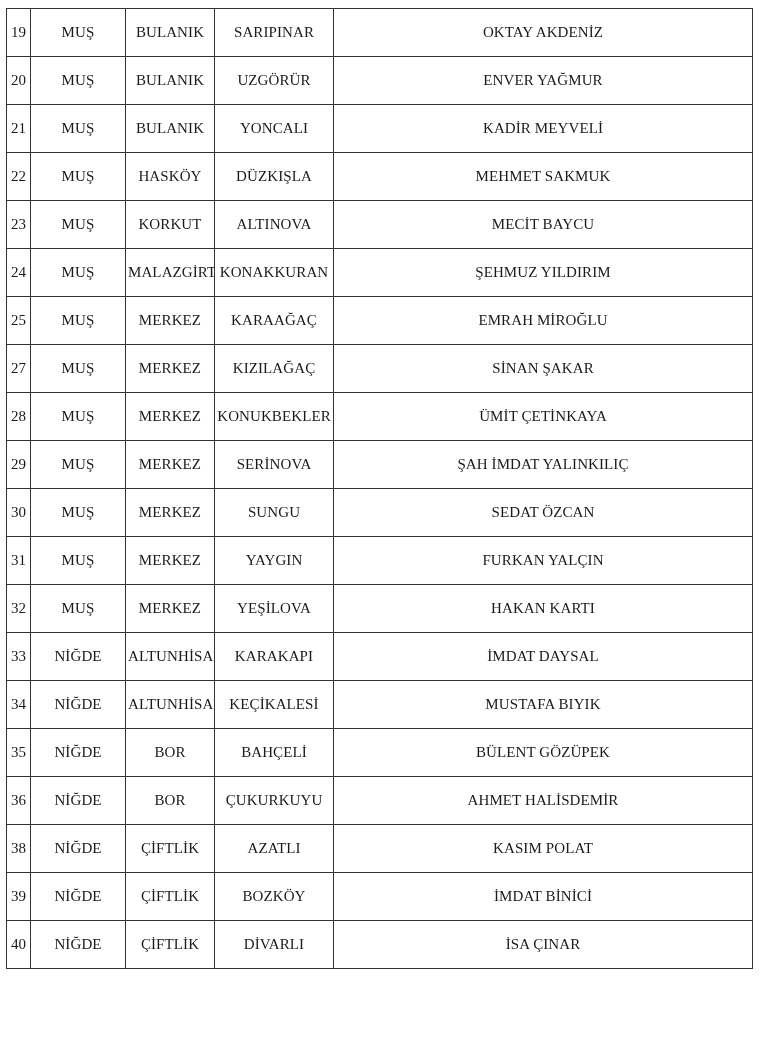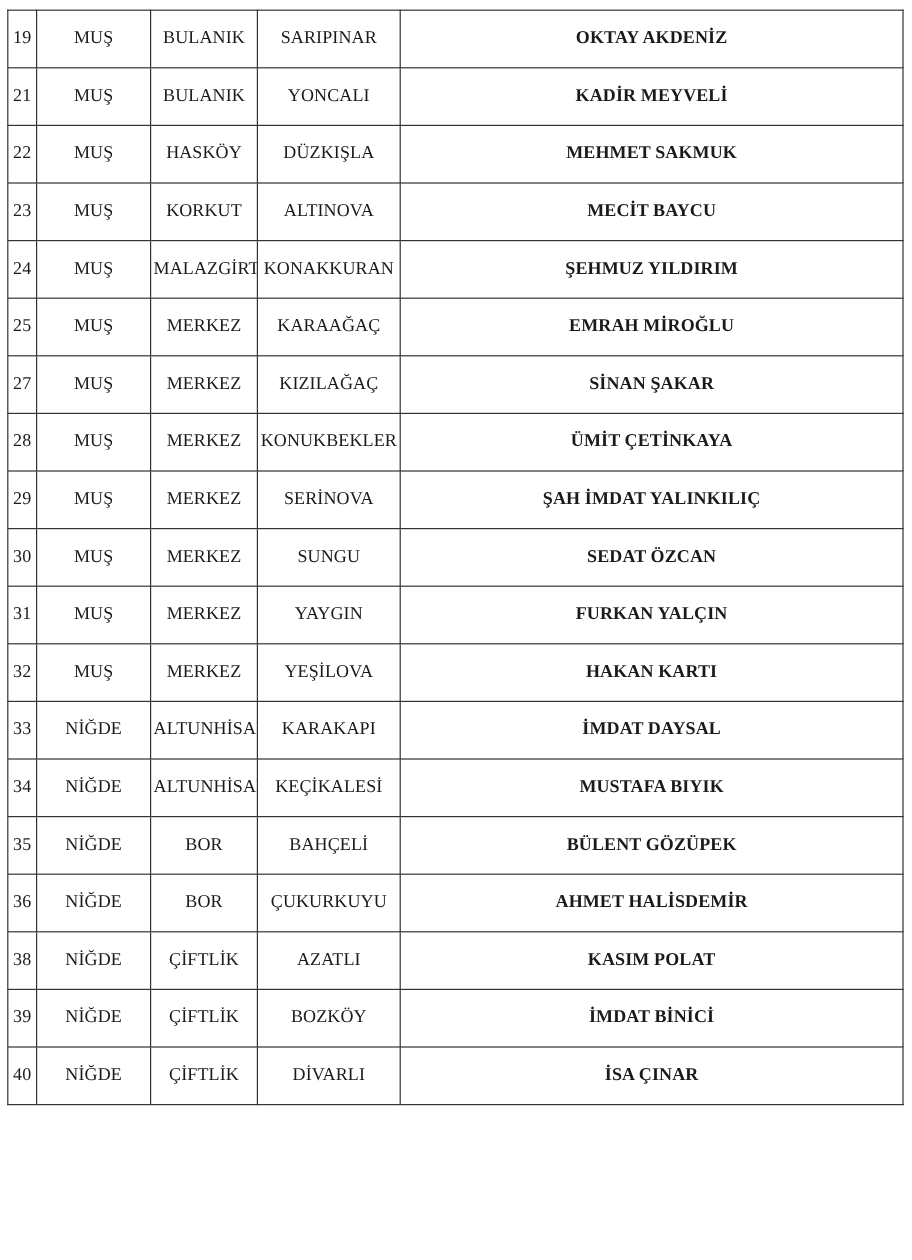--- a/index.html
+++ b/index.html
@@ -51,21 +51,21 @@
   col.c-village  { width: 119px; }
   col.c-name     { width: 419px; }
 
   td.cell-index {
     text-align: left;
     padding-left: 6px;
     font-size: 15px;
   }
 
   td.cell-district { letter-spacing: -0.1px; }
-  td.cell-name     { letter-spacing: 0.2px; font-weight: bold; }
+  td.cell-name     { letter-spacing: 0.2px; }
 </style>
 </head>
 <body>
 
 <div class="page">
   <table class="roster">
     <colgroup>
       <col class="c-index">
       <col class="c-province">
       <col class="c-district">
@@ -74,20 +74,27 @@
     </colgroup>
     <tbody>
         <tr>
           <td class="cell-index">19</td>
           <td class="cell-province">MUŞ</td>
           <td class="cell-district">BULANIK</td>
           <td class="cell-village">SARIPINAR</td>
           <td class="cell-name">OKTAY AKDENİZ</td>
         </tr>
         <tr>
+          <td class="cell-index">20</td>
+          <td class="cell-province">MUŞ</td>
+          <td class="cell-district">BULANIK</td>
+          <td class="cell-village">UZGÖRÜR</td>
+          <td class="cell-name">ENVER YAĞMUR</td>
+        </tr>
+        <tr>
           <td class="cell-index">21</td>
           <td class="cell-province">MUŞ</td>
           <td class="cell-district">BULANIK</td>
           <td class="cell-village">YONCALI</td>
           <td class="cell-name">KADİR MEYVELİ</td>
         </tr>
         <tr>
           <td class="cell-index">22</td>
           <td class="cell-province">MUŞ</td>
           <td class="cell-district">HASKÖY</td>

